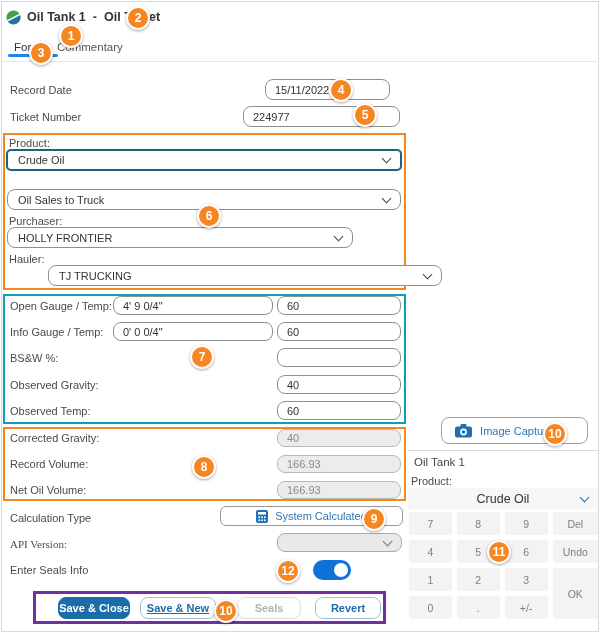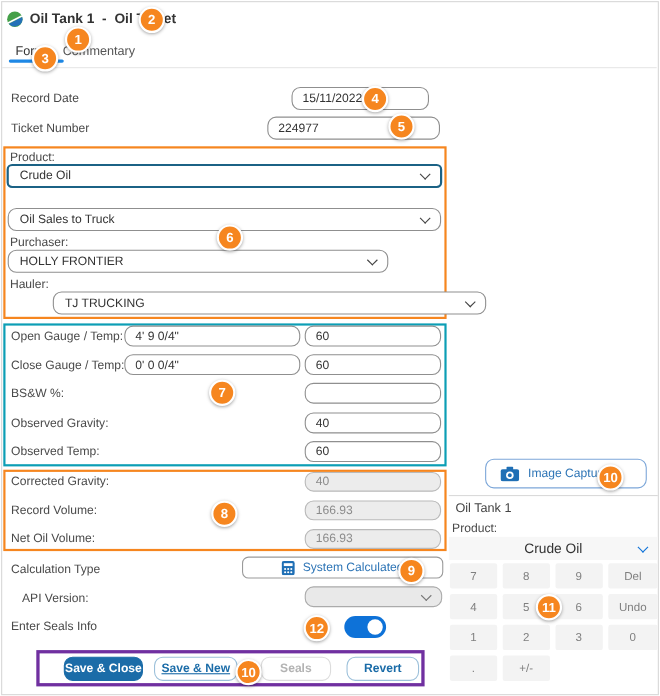--- a/index.html
+++ b/index.html
@@ -118,21 +118,21 @@
   <span>TJ TRUCKING</span>
   <span class="chev"></span>
 </div>
 
 <div class="sbox box-teal" style="left:3px;top:294px;width:403px;height:130px;"></div>
 
 <div class="abs lbl" style="left:10px;top:300px;">Open Gauge / Temp:</div>
 <input class="inp" style="left: 113px; top: 296px; width: 160px; height: 19px;" value="4' 9 0/4&quot;">
 <input class="inp" style="left: 277px; top: 296px; width: 124px; height: 19px;" value="60">
 
-<div class="abs lbl" style="left:10px;top:326px;">Close Gauge / Temp:</div>
+<div class="abs lbl" style="left:10px;top:326px;">Info Gauge / Temp:</div>
 <input class="inp" style="left: 113px; top: 322px; width: 160px; height: 19px;" value="0' 0 0/4&quot;">
 <input class="inp" style="left: 277px; top: 322px; width: 124px; height: 19px;" value="60">
 
 <div class="abs lbl" style="left:10px;top:352px;">BS&amp;W %:</div>
 <input class="inp" style="left: 277px; top: 348px; width: 124px; height: 19px;" value="">
 
 <div class="abs lbl" style="left:10px;top:379px;">Observed Gravity:</div>
 <input class="inp" style="left: 277px; top: 375px; width: 124px; height: 19px;" value="40">
 
 <div class="abs lbl" style="left:10px;top:405px;">Observed Temp:</div>
@@ -159,21 +159,21 @@
         <circle cx="6" cy="7.2" r="0.95" fill="#fff"></circle>
         <circle cx="8.8" cy="7.2" r="0.95" fill="#fff"></circle>
       <circle cx="3.2" cy="10.2" r="0.95" fill="#fff"></circle>
         <circle cx="6" cy="10.2" r="0.95" fill="#fff"></circle>
         <circle cx="8.8" cy="10.2" r="0.95" fill="#fff"></circle>
     </svg>
   </span>
   <span>System Calculated</span>
 </div>
 
-<div class="abs lbl" style="left:20px;top:538px;">API Version:</div>
+<div class="abs lbl" style="left:10px;top:538px;font-family:Liberation Serif, serif;">API Version:</div>
 <div class="sel dis" style="left:277px;top:533px;width:125px;height:19px;">
   <span></span>
   <span class="chev gray"></span>
 </div>
 
 <div class="abs lbl" style="left:10px;top:564px;">Enter Seals Info</div>
 <div class="toggle" style="left:313px;top:560px;">
   <div class="knob"></div>
 </div>
 
@@ -208,20 +208,21 @@
   <div class="key">8</div>
   <div class="key">9</div>
   <div class="key">Del</div>
   <div class="key">4</div>
   <div class="key">5</div>
   <div class="key">6</div>
   <div class="key">Undo</div>
   <div class="key">1</div>
   <div class="key">2</div>
   <div class="key">3</div>
+  <div class="key key-ok">OK</div>
   <div class="key">0</div>
   <div class="key">.</div>
   <div class="key">+/-</div>
 </div>
 
 <span class="badge" style="left:59px;top:24px;">1</span>
 <span class="badge" style="left:126px;top:6px;">2</span>
 <span class="badge" style="left:29px;top:41px;">3</span>
 <span class="badge" style="left:329px;top:78px;">4</span>
 <span class="badge" style="left:353px;top:103px;">5</span>

